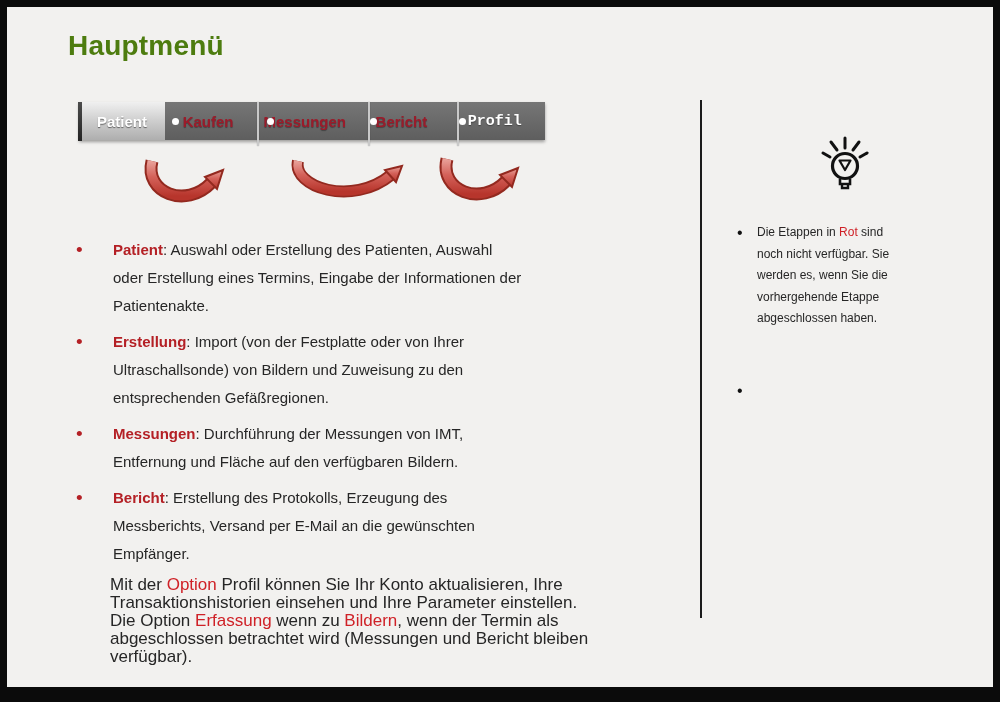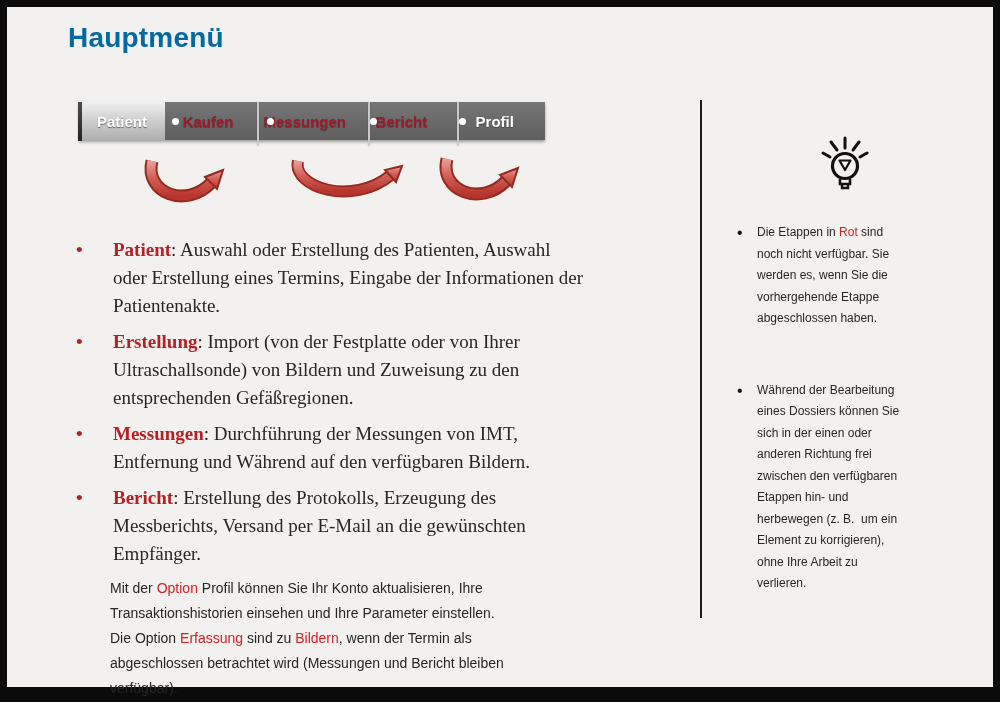--- a/index.html
+++ b/index.html
@@ -9,50 +9,50 @@
   }
   html,body{margin:0;padding:0;background:#555;}
   .page{position:relative;width:1000px;height:702px;background:var(--bg);
         font-family:"Liberation Sans", sans-serif;color:var(--ink);overflow:hidden;}
   .edge{position:absolute;background:var(--black);}
   .edge.top{left:0;top:0;width:1000px;height:7px;}
   .edge.left{left:0;top:0;width:7px;height:702px;}
   .edge.right{left:993px;top:0;width:7px;height:702px;}
   .edge.bottom{left:0;top:687px;width:1000px;height:15px;}
 
-  .title{position:absolute;left:68px;top:22px;font-size:28px;font-weight:bold;color:#0369a1;letter-spacing:.2px;}
+  .title{position:absolute;left:68px;top:30px;font-size:28px;font-weight:bold;color:#4d7c0f;letter-spacing:.2px;}
 
   
   .menubar{position:absolute;left:79px;top:102px;width:466px;height:38px;display:flex;
            background:linear-gradient(180deg,var(--bar-hi),var(--bar-lo));
            box-shadow:0 2px 3px rgba(0,0,0,.35);}
   .menubar .lede{position:absolute;left:-1px;top:0;width:4px;height:39px;background:linear-gradient(180deg,#4c4c4c,#232323);}
   .seg{display:flex;align-items:center;justify-content:center;font-size:15px;font-weight:bold;}
   .seg-patient{width:89px;background:linear-gradient(180deg,#f0f0f0 0%,#cfcfcf 48%,#aeaeae 100%);}
-  .seg-kaufen{width:89px;} .seg-messungen{width:111px;} .seg-bericht{width:89px;} .seg-profil{width:104px;}
+  .seg-kaufen{width:89px;} .seg-messungen{width:111px;} .seg-bericht{width:89px;} .seg-profil{width:104px;font-family:Liberation Mono, monospace;}
   .seg .seglabel{text-shadow:0 1px 1px rgba(0,0,0,.35);}
   .seg-patient .seglabel{color:#fff;text-shadow:0 1px 1px rgba(0,0,0,.5);}
   .seg.locked .seglabel{color:var(--menu-red);}
   .seg-profil .seglabel{color:#ffffff;}
   .sep{position:absolute;top:0;width:2px;height:44px;background:#c9c9c9;box-shadow:0 0 1px rgba(0,0,0,.4);}
   .sep.s1{left:178px;} .sep.s2{left:289px;} .sep.s3{left:378px;}
   .mdot{position:absolute;top:16px;width:7px;height:7px;border-radius:50%;background:#fff;}
   .mdot.d0{left:93px;} .mdot.d1{left:188px;} .mdot.d2{left:291px;} .mdot.d3{left:380px;}
 
   .arrow{position:absolute;}
   .a1{left:141px;top:149px;} .a2{left:289px;top:153px;} .a3{left:436px;top:147px;}
 
   
   .bullets{position:absolute;left:70px;top:236px;width:615px;}
   .brow{display:flex;margin-bottom:8px;}
   .bdot{width:43px;padding-left:6px;box-sizing:border-box;color:var(--kw-red);font-size:19px;line-height:28px;}
-  .btext{font-size:19px;line-height:28px;white-space:pre-wrap;width:572px;font-family:Liberation Serif, serif;}
+  .btext{font-size:15px;line-height:28px;white-space:pre-wrap;width:572px;}
   .kw{color:var(--kw-red);font-weight:bold;}
   .red{color:var(--inline-red);}
-  .note{padding-left:40px;font-size:14px;line-height:25px;white-space:pre-wrap;width:575px;}
+  .note{padding-left:40px;font-size:17px;line-height:18px;white-space:pre-wrap;width:575px;}
 
   
   .divider{position:absolute;left:700px;top:100px;width:2px;height:518px;background:#1b1b1b;}
   .bulb{position:absolute;left:816px;top:133px;}
   .tips{position:absolute;left:715px;top:222px;width:260px;}
   .trow{display:flex;}
   .trow.second{margin-top:50px;}
   .tdot{width:42px;padding-left:22px;box-sizing:border-box;font-size:16px;line-height:21.5px;color:#111;}
   .ttext{font-size:12px;line-height:21.5px;white-space:pre-wrap;width:215px;}
 </style>
@@ -125,31 +125,31 @@
     </div>
     <div class="brow">
       <div class="bdot">•</div>
       <div class="btext"><span class="kw">Erstellung</span><span>: Import (von der Festplatte oder von Ihrer
 Ultraschallsonde) von Bildern und Zuweisung zu den
 entsprechenden Gefäßregionen.</span></div>
     </div>
     <div class="brow">
       <div class="bdot">•</div>
       <div class="btext"><span class="kw">Messungen</span><span>: Durchführung der Messungen von IMT,
-Entfernung und Während auf den verfügbaren Bildern.</span></div>
+Entfernung und Fläche auf den verfügbaren Bildern.</span></div>
     </div>
     <div class="brow">
       <div class="bdot">•</div>
       <div class="btext"><span class="kw">Bericht</span><span>: Erstellung des Protokolls, Erzeugung des
 Messberichts, Versand per E-Mail an die gewünschten
 Empfänger.</span></div>
     </div>
     <div class="note"><span>Mit der </span><span class="red">Option</span><span> Profil können Sie Ihr Konto aktualisieren, Ihre
 Transaktionshistorien einsehen und Ihre Parameter einstellen.
-Die Option </span><span class="red">Erfassung</span><span> sind zu </span><span class="red">Bildern</span><span>, wenn der Termin als
+Die Option </span><span class="red">Erfassung</span><span> wenn zu </span><span class="red">Bildern</span><span>, wenn der Termin als
 abgeschlossen betrachtet wird (Messungen und Bericht bleiben
 verfügbar).</span></div>
   </div>
 
   <div class="divider"></div>
 
   <svg class="bulb" width="58" height="66" viewBox="0 0 58 66">
     <g stroke="#111" stroke-width="3" fill="none" stroke-linecap="round">
       <line x1="29" y1="15" x2="29" y2="5"></line>
       <line x1="37" y1="17" x2="43" y2="9"></line>
@@ -167,25 +167,15 @@
     <div class="trow">
       <div class="tdot">•</div>
       <div class="ttext"><span>Die Etappen in </span><span class="red">Rot</span><span> sind
 noch nicht verfügbar. Sie
 werden es, wenn Sie die
 vorhergehende Etappe
 abgeschlossen haben.</span></div>
     </div>
     <div class="trow second">
       <div class="tdot">•</div>
-      <div class="ttext"><span>Während der Bearbeitung
-eines Dossiers können Sie
-sich in der einen oder
-anderen Richtung frei
-zwischen den verfügbaren
-Etappen hin- und
-herbewegen (z. B.  um ein
-Element zu korrigieren),
-ohne Ihre Arbeit zu
-verlieren.</span></div>
     </div>
   </div>
 </div>
 
 </body></html>

